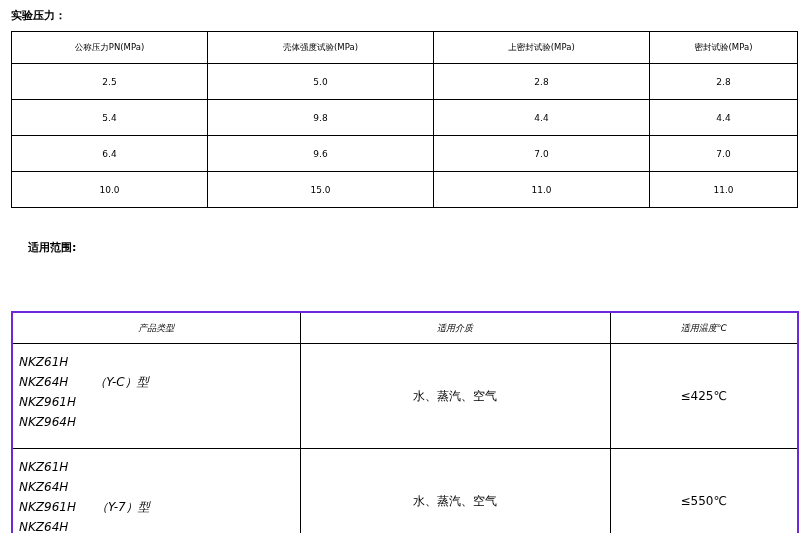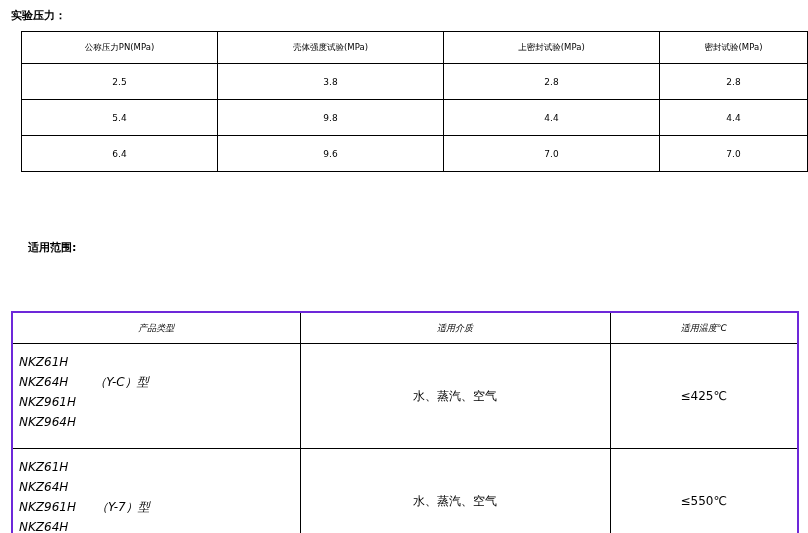--- a/index.html
+++ b/index.html
@@ -50,21 +50,21 @@
     border: 1px solid #000;
     text-align: center;
     vertical-align: middle;
     font-weight: normal;
     font-size: 8.5px;
     padding: 0;
   }
 
   
   #pressure-table {
-    left: 21px;
+    left: 11px;
     top: 31px;
     width: 786px;
   }
   #pressure-table th {
     height: 31px;
     font-size: 8.5px;
   }
   #pressure-table td {
     height: 35px;
     font-size: 9px;
@@ -135,35 +135,41 @@
       <tr>
         <th>公称压力PN(MPa)</th>
         <th>壳体强度试验(MPa)</th>
         <th>上密封试验(MPa)</th>
         <th>密封试验(MPa)</th>
       </tr>
     </thead>
     <tbody>
       <tr>
         <td>2.5</td>
-        <td>3.8</td>
+        <td>5.0</td>
         <td>2.8</td>
         <td>2.8</td>
       </tr>
       <tr>
         <td>5.4</td>
         <td>9.8</td>
         <td>4.4</td>
         <td>4.4</td>
       </tr>
       <tr>
         <td>6.4</td>
         <td>9.6</td>
         <td>7.0</td>
         <td>7.0</td>
+      </tr>
+      <tr>
+        <td>10.0</td>
+        <td>15.0</td>
+        <td>11.0</td>
+        <td>11.0</td>
       </tr>
     </tbody>
   </table>
 
   <div class="section-heading" id="heading-scope">适用范围:</div>
 
   <table class="doc-table" id="scope-table">
     <colgroup>
       <col class="s1">
         <col class="s2">

